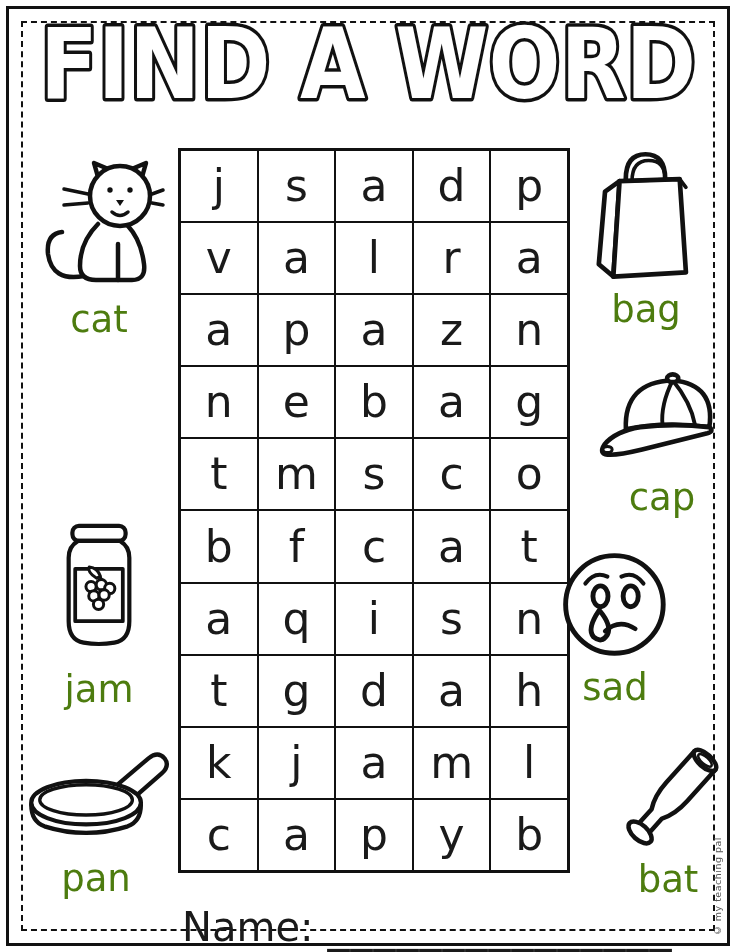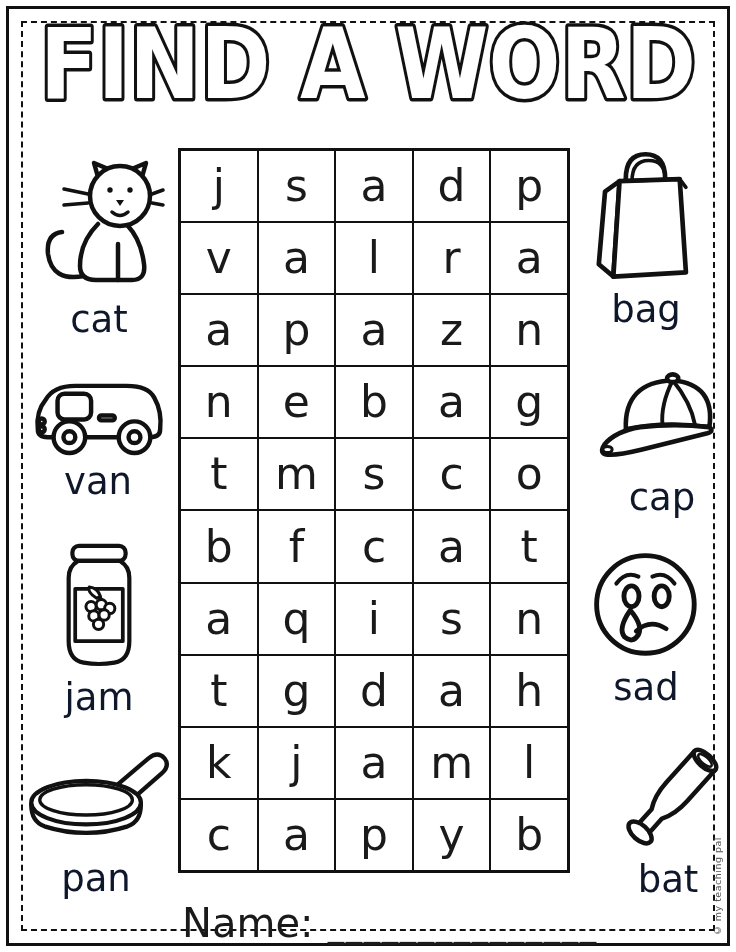--- a/index.html
+++ b/index.html
@@ -10,37 +10,37 @@
 
   .title-wrap{position:absolute;left:30px;top:8px;width:676px;height:112px;}
 
   .grid{position:absolute;left:178px;top:148px;width:388px;height:721px;
         border:2px solid #111;display:flex;flex-direction:column;background:#fff;}
   .grid-row{flex:1;display:flex;}
   .cell{flex:1;border:1.5px solid #111;display:flex;align-items:center;justify-content:center;
         font-size:44px;line-height:1;color:#1a1a1a;}
 
   .word{position:absolute;display:flex;flex-direction:column;align-items:center;}
-  .word-label{font-size:37px;line-height:1.1;margin-top:2px;color:#0f172a;}
+  .word-label{font-size:37px;line-height:1.1;margin-top:2px;color:#4d7c0f;}
   .icon{display:block;}
   .icon svg{overflow:visible;display:block;}
 
   .w-cat{left:24px;top:158px;width:150px;}
   .w-van{left:20px;top:366px;width:156px;}
-  .w-jam{left:26px;top:540px;width:146px;}
+  .w-jam{left:26px;top:520px;width:146px;gap:12px;}
   .w-pan{left:16px;top:746px;width:160px;gap:7px;}
   .w-bag{left:568px;top:148px;width:156px;}
   .w-cap{left:583px;top:364px;width:158px;}
-  .w-sad{left:570px;top:544px;width:152px;}
+  .w-sad{left:539px;top:544px;width:152px;}
   .w-bat{left:592px;top:730px;width:152px;}
   .w-bat .word-label{margin-top:-10px;}
 
   .name-row{position:absolute;left:182px;top:876px;display:flex;align-items:baseline;gap:14px;margin-top:24px;}
   .name-label{font-size:40px;}
-  .name-line{font-size:34px;letter-spacing:1px;font-weight:bold;}
+  .name-line{font-size:44px;letter-spacing:1px;}
 
   .watermark{position:absolute;right:13px;bottom:16px;writing-mode:vertical-rl;
              transform:rotate(180deg);font-size:9.5px;color:#555;letter-spacing:.5px;}
 </style>
 </head>
 <body>
 
 <div class="sheet">
   <div class="outer-frame"></div>
   <div class="dashed-frame"></div>
@@ -138,38 +138,20 @@
           <circle cx="76" cy="32" r="2.7" fill="#111" stroke="none"></circle>
           <circle cx="96" cy="32" r="2.7" fill="#111" stroke="none"></circle>
           <path d="M82 42 L90 42 L86 48 Z" fill="#111" stroke="none"></path>
           <path d="M78 54 Q86 61 94 54" fill="none" stroke-width="3.5"></path>
         </g>
       </svg>
     </span>
     <span class="word-label">cat</span>
   </div>
 
-  <div class="word w-van">
-    <span class="icon">
-      <svg width="148" height="94" viewBox="0 0 150 95">
-        <g fill="#fff" stroke="#111" stroke-width="4.5" stroke-linecap="round" stroke-linejoin="round">
-          <path d="M14 64 Q12 46 22 34 Q30 20 52 20 L104 20 Q126 20 132 32 Q140 46 138 64 Q138 72 128 72 L24 72 Q14 72 14 64 Z"></path>
-          <rect x="34" y="28" width="34" height="26" rx="7"></rect>
-          <rect x="76" y="50" width="16" height="5" rx="2.5"></rect>
-          <circle cx="18" cy="56" r="3"></circle>
-          <circle cx="18" cy="64" r="3"></circle>
-          <circle cx="46" cy="72" r="16"></circle>
-            <circle cx="46" cy="72" r="6"></circle>
-          <circle cx="112" cy="72" r="16"></circle>
-            <circle cx="112" cy="72" r="6"></circle>
-        </g>
-      </svg>
-    </span>
-    <span class="word-label">van</span>
-  </div>
 
   <div class="word w-jam">
     <span class="icon">
       <svg width="98" height="136" viewBox="0 0 105 145">
         <g fill="#fff" stroke="#111" stroke-width="4.5" stroke-linecap="round" stroke-linejoin="round">
           <rect x="24" y="6" width="57" height="16" rx="7"></rect>
           <path d="M30 22 Q20 28 20 40 L20 108 Q20 128 36 131 Q52 134 69 131 Q85 128 85 108 L85 40 Q85 28 75 22 Z"></path>
           <rect x="27" y="52" width="51" height="56" stroke-width="4"></rect>
           <g stroke-width="3.2">
             <path d="M52 58 L57 66" fill="none"></path>

